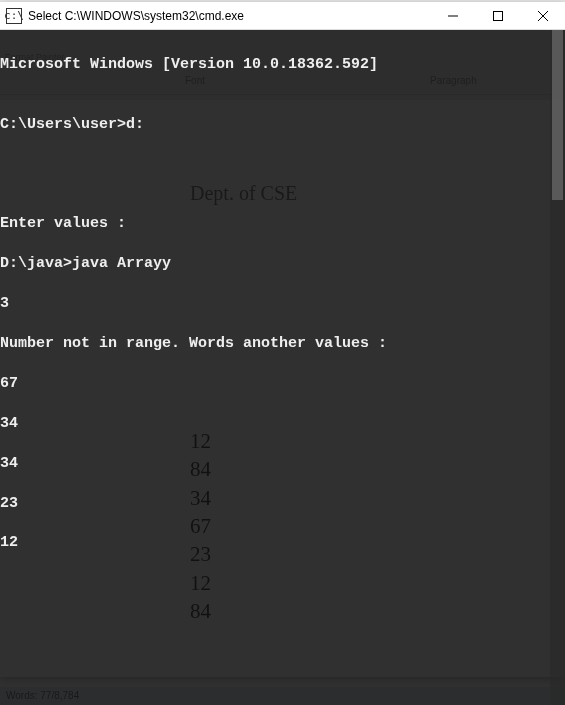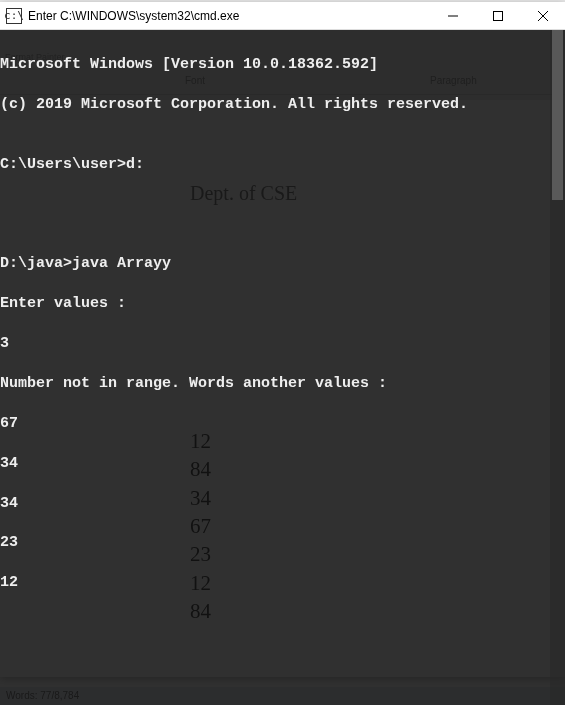--- a/index.html
+++ b/index.html
@@ -164,48 +164,47 @@
     <div>23</div>
     <div>12</div>
     <div>84</div>
   </div>
   <div class="bg-status">   Words: 77/8,784</div>
 </div>
 
 <div class="terminal-window">
   <div class="titlebar">
     <div class="titlebar-icon">c:\</div>
-    <div class="titlebar-title">Enter C:\WINDOWS\system32\cmd.exe</div>
+    <div class="titlebar-title">Select C:\WINDOWS\system32\cmd.exe</div>
     <div class="winbtn">
       <svg viewBox="0 0 10 10">
           <line x1="0" y1="5" x2="10" y2="5" stroke="#000" stroke-width="1"></line>
         </svg>
     </div>
     <div class="winbtn">
       <svg viewBox="0 0 10 10">
           <rect x="0.5" y="0.5" width="9" height="9" fill="none" stroke="#000" stroke-width="1"></rect>
         </svg>
     </div>
     <div class="winbtn close">
       <svg viewBox="0 0 10 10">
           <line x1="0" y1="0" x2="10" y2="10" stroke="#000" stroke-width="1"></line>
           <line x1="10" y1="0" x2="0" y2="10" stroke="#000" stroke-width="1"></line>
         </svg>
     </div>
   </div>
   <div class="terminal-body">
 <div class="line">Microsoft Windows [Version 10.0.18362.592]</div>
-<div class="line">(c) 2019 Microsoft Corporation. All rights reserved.</div>
 <div class="line"></div>
 <div class="line">C:\Users\user&gt;d:</div>
 <div class="line"></div>
 <div class="line"></div>
 <div class="line"></div>
+<div class="line">Enter values :</div>
 <div class="line">D:\java&gt;java Arrayy</div>
-<div class="line">Enter values :</div>
 <div class="line">3</div>
 <div class="line">Number not in range. Words another values :</div>
 <div class="line">67</div>
 <div class="line">34</div>
 <div class="line">34</div>
 <div class="line">23</div>
 <div class="line">12</div>
 
 
 

